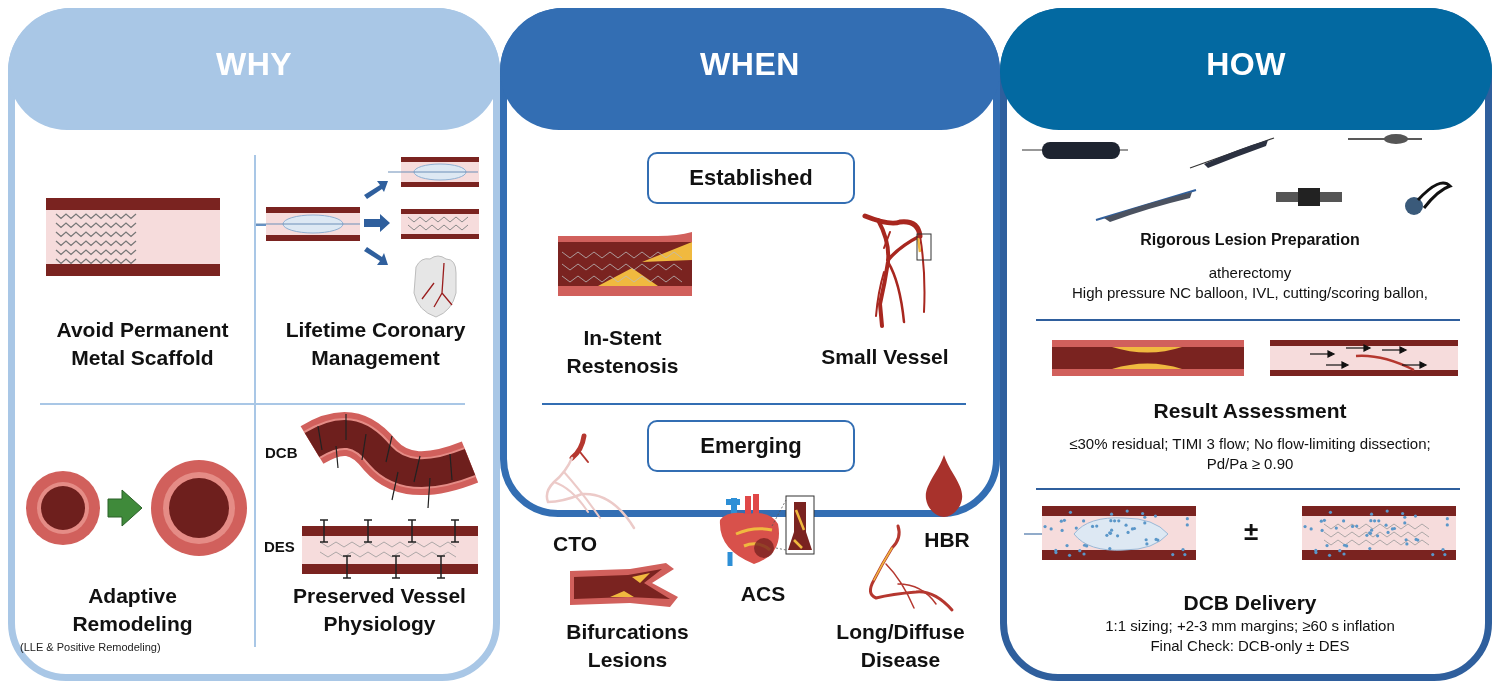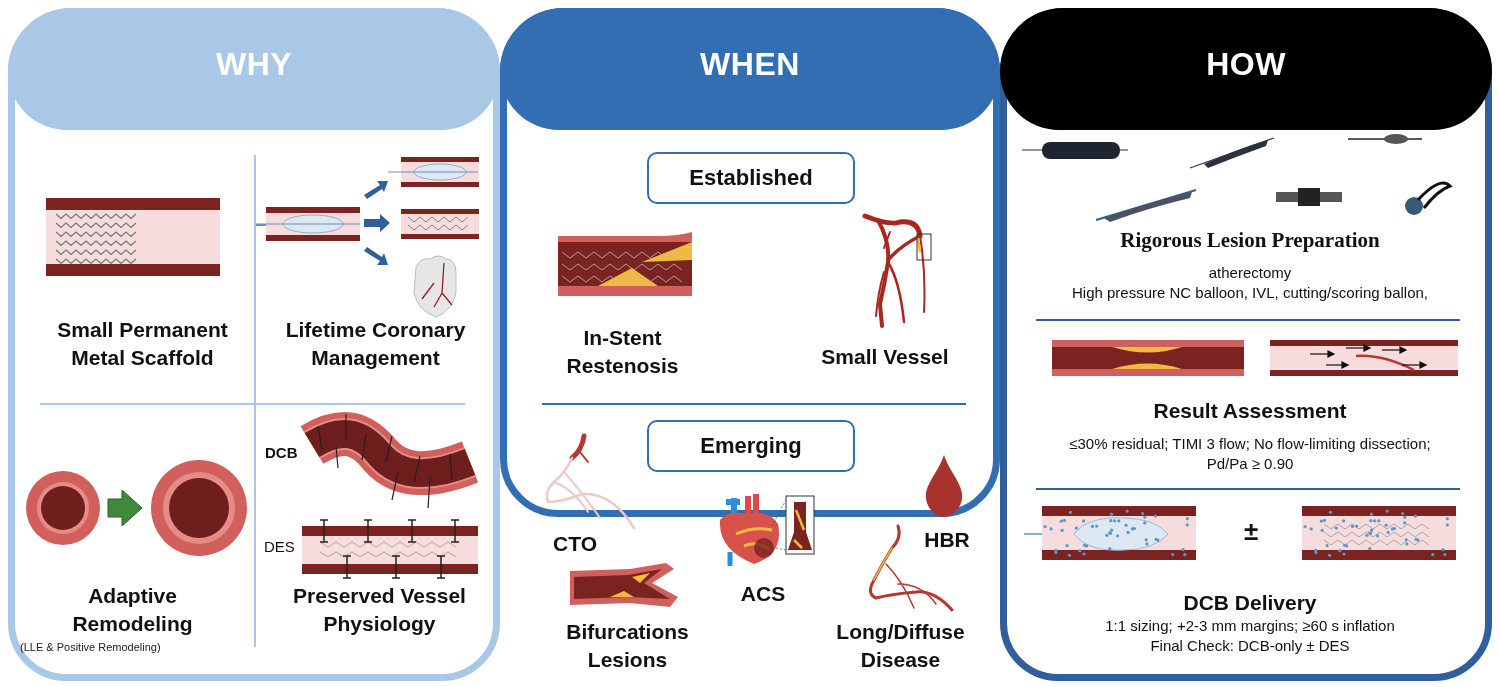--- a/index.html
+++ b/index.html
@@ -4,21 +4,21 @@
 <style>
   html, body { margin:0; padding:0; background:#ffffff; }
   body { width:1499px; height:687px; position:relative; overflow:hidden; font-family:"Liberation Sans", sans-serif; color:#111; }
   .panel { position:absolute; top:8px; box-sizing:border-box; background:#fff; border-radius:58px; border-top-left-radius:64px; border-top-right-radius:64px; }
   .panel-why  { left:8px;   width:492px; height:673px; border:7px solid #a9c7e6; }
   .panel-when { left:500px; width:500px; height:509px; border:7px solid #336eb3; }
   .panel-how  { left:1000px; width:492px; height:673px; border:7px solid #2f5f9d; }
   .panel-header { position:absolute; left:-7px; right:-7px; top:-7px; height:122px; border-radius:64px 64px 60px 60px; display:flex; align-items:center; justify-content:center; }
   .panel-why  .panel-header { background:#a9c7e6; }
   .panel-when .panel-header { background:#336eb3; }
-  .panel-how  .panel-header { background:#000000; }
+  .panel-how  .panel-header { background:#0369a1; }
   .panel-title { color:#fff; font-weight:bold; font-size:32px; letter-spacing:0.5px; margin-top:-10px; }
   .abs { position:absolute; }
   .lbl { position:absolute; text-align:center; font-weight:bold; font-size:21px; line-height:28px; color:#111; }
   .sub { position:absolute; text-align:center; font-size:15px; line-height:20px; color:#111; }
   .small { position:absolute; font-size:11px; color:#222; }
   .pill { position:absolute; border:2.5px solid #336eb3; border-radius:10px; background:#fff; display:flex; align-items:center; justify-content:center; font-weight:bold; font-size:22px; box-sizing:border-box; }
   .hline { position:absolute; height:2px; }
   .vline { position:absolute; width:2px; }
   svg { position:absolute; overflow:visible; }
 </style>
@@ -73,21 +73,21 @@
   <g stroke="#888" stroke-width="1" fill="none">
     <path d="M152 62 l6 5 l6 -5 l6 5 l6 -5 l6 5 l6 -5 l6 5 l6 -5 l6 5 l6 -5"></path>
     <path d="M152 70 l6 5 l6 -5 l6 5 l6 -5 l6 5 l6 -5 l6 5 l6 -5 l6 5 l6 -5"></path>
   </g>
 
   <path d="M160 112 q5 -10 14 -8 q8 -6 16 0 q10 0 10 14 l0 20 q-4 18 -20 24 q-18 -6 -22 -24 z" fill="#e6e6e6" stroke="#bdbdbd"></path>
   <path d="M188 108 l-2 30 l-8 14 M186 138 l10 12 M178 128 l-12 16" stroke="#9a1e1e" stroke-width="1.3" fill="none"></path>
 </svg>
 
 <div class="lbl" style="left:30px; top:316px; width:225px;">
-  <div>Small Permanent</div>
+  <div>Avoid Permanent</div>
   <div>Metal Scaffold</div>
 </div>
 <div class="lbl" style="left:258px; top:316px; width:235px;">
   <div>Lifetime Coronary</div>
   <div>Management</div>
 </div>
 
 <svg style="left:26px; top:458px;" width="220" height="100">
   <circle cx="37" cy="50" r="37" fill="#d1605c"></circle>
   <circle cx="37" cy="50" r="26" fill="#e58c86"></circle>
@@ -97,21 +97,21 @@
   <circle cx="173" cy="50" r="36" fill="#e58c86"></circle>
   <circle cx="173" cy="50" r="30" fill="#6e1f1d"></circle>
 </svg>
 <div class="lbl" style="left:20px; top:582px; width:225px;">
   <div>Adaptive</div>
   <div>Remodeling</div>
 </div>
 <div class="small" style="left:20px; top:641px; width:225px;">(LLE &amp; Positive Remodeling)</div>
 
 <div class="abs" style="left:265px; top:444px; font-weight:bold; font-size:15px;">DCB</div>
-<div class="abs" style="left:264px; top:538px; font-weight:normal; font-size:15px;">DES</div>
+<div class="abs" style="left:264px; top:538px; font-weight:bold; font-size:15px;">DES</div>
 <svg style="left:300px; top:410px;" width="180" height="180">
   <path d="M12 35 C40 18 60 20 80 45 C100 68 130 68 170 52" stroke="#d1605c" stroke-width="44" fill="none"></path>
   <path d="M12 35 C40 18 60 20 80 45 C100 68 130 68 170 52" stroke="#e58c86" stroke-width="32" fill="none"></path>
   <path d="M12 35 C40 18 60 20 80 45 C100 68 130 68 170 52" stroke="#6e1f1d" stroke-width="28" fill="none"></path>
   <g stroke="#222" stroke-width="1.2">
     <line x1="18" y1="16" x2="22" y2="40"></line>
       <line x1="46" y1="4" x2="46" y2="30"></line>
       <line x1="36" y1="36" x2="38" y2="58"></line>
     <line x1="66" y1="24" x2="62" y2="50"></line>
       <line x1="92" y1="26" x2="86" y2="52"></line>
@@ -250,21 +250,21 @@
   <path d="M184 34 Q220 18 248 10 L246 16 Q218 26 188 38 Z" fill="#2b3140"></path>
   <line x1="328" y1="9" x2="402" y2="9" stroke="#222" stroke-width="1.5"></line>
   <ellipse cx="376" cy="9" rx="12" ry="5" fill="#555"></ellipse>
   <path d="M76 90 L176 60" stroke="#2f5f9d" stroke-width="2"></path>
   <path d="M84 88 Q130 72 172 62 L170 68 Q128 78 90 92 Z" fill="#4b5260"></path>
   <rect x="256" y="62" width="66" height="10" fill="#555"></rect>
   <rect x="278" y="58" width="22" height="18" fill="#222"></rect>
   <circle cx="394" cy="76" r="9" fill="#3a5a7a"></circle>
   <path d="M398 70 Q420 46 430 56 Q418 60 404 78" stroke="#111" stroke-width="3" fill="none"></path>
 </svg>
-<div class="lbl" style="left:1010px; top:226px; width:480px; font-size:21px;font-family:Liberation Serif, serif;">Rigorous Lesion Preparation</div>
+<div class="lbl" style="left:1010px; top:226px; width:480px; font-size:16px;">Rigorous Lesion Preparation</div>
 <div class="sub" style="left:1010px; top:263px; width:480px;">
   <div>atherectomy</div>
   <div>High pressure NC balloon, IVL, cutting/scoring ballon,</div>
 </div>
 
 <div class="hline" style="left:1036px; top:319px; width:424px; background:#2f5f9d;"></div>
 
 <svg style="left:1052px; top:340px;" width="408" height="36">
   <rect x="0" y="0" width="192" height="36" fill="#d1605c"></rect>
   <rect x="0" y="7" width="192" height="22" fill="#7a2320"></rect>

